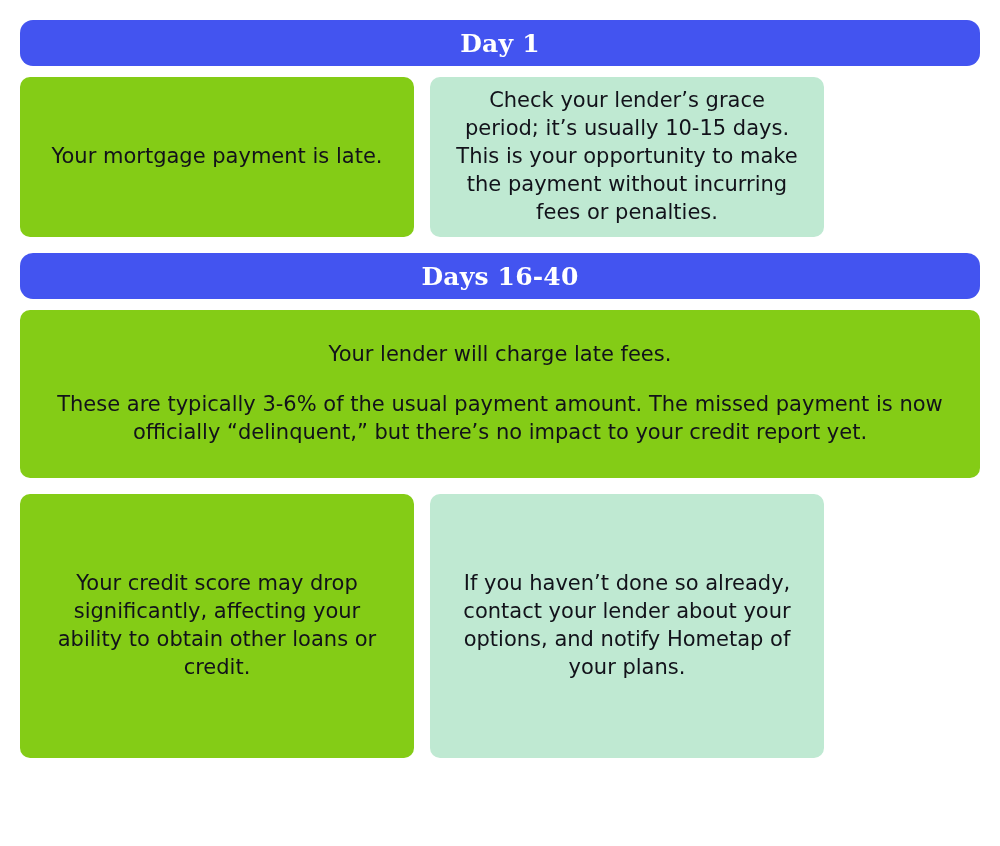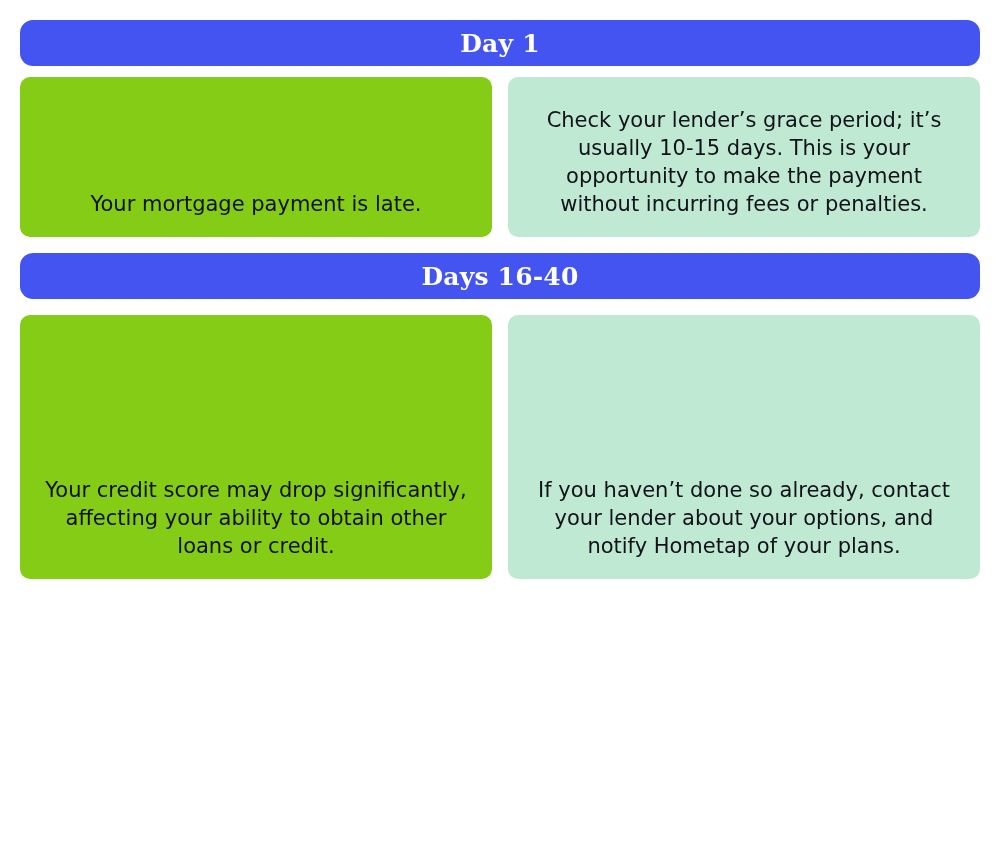--- a/index.html
+++ b/index.html
@@ -56,22 +56,21 @@
     font-size: 21px;
     line-height: 1.33;
   }
   .card.blue {
     background: #84cc16;
   }
   .card.green {
     background: #bfe9d2;
   }
   .card.half {
-    width: 472px;
-    justify-content: flex-end;
+    width: 394px;
   }
   .card.full {
     width: 960px;
   }
   .card p {
     margin: 0;
   }
   .card p + p {
     margin-top: 22px;
   }
@@ -101,20 +100,26 @@
         <p>Your mortgage payment is late.</p>
       </div>
       <div class="card green half">
         <p>Check your lender’s grace period; it’s usually 10-15 days. This is your opportunity to make the payment without incurring fees or penalties.</p>
       </div>
     </div>
   </section>
 
   <section class="stage h-days1630">
     <div class="stage-header">Days 16-40</div>
+    <div class="stage-body">
+      <div class="card blue full">
+        <p>Your lender will charge late fees.</p>
+        <p class="wide-text">These are typically 3-6% of the usual payment amount. The missed payment is now officially “delinquent,” but there’s no impact to your credit report yet.</p>
+      </div>
+    </div>
   </section>
 
   <section class="stage h-day30">
     <div class="stage-body">
       <div class="card blue half">
         <p>Your credit score may drop significantly, affecting your ability to obtain other loans or credit.</p>
       </div>
       <div class="card green half">
         <p>If you haven’t done so already, contact your lender about your options, and notify Hometap of your plans.</p>
       </div>

